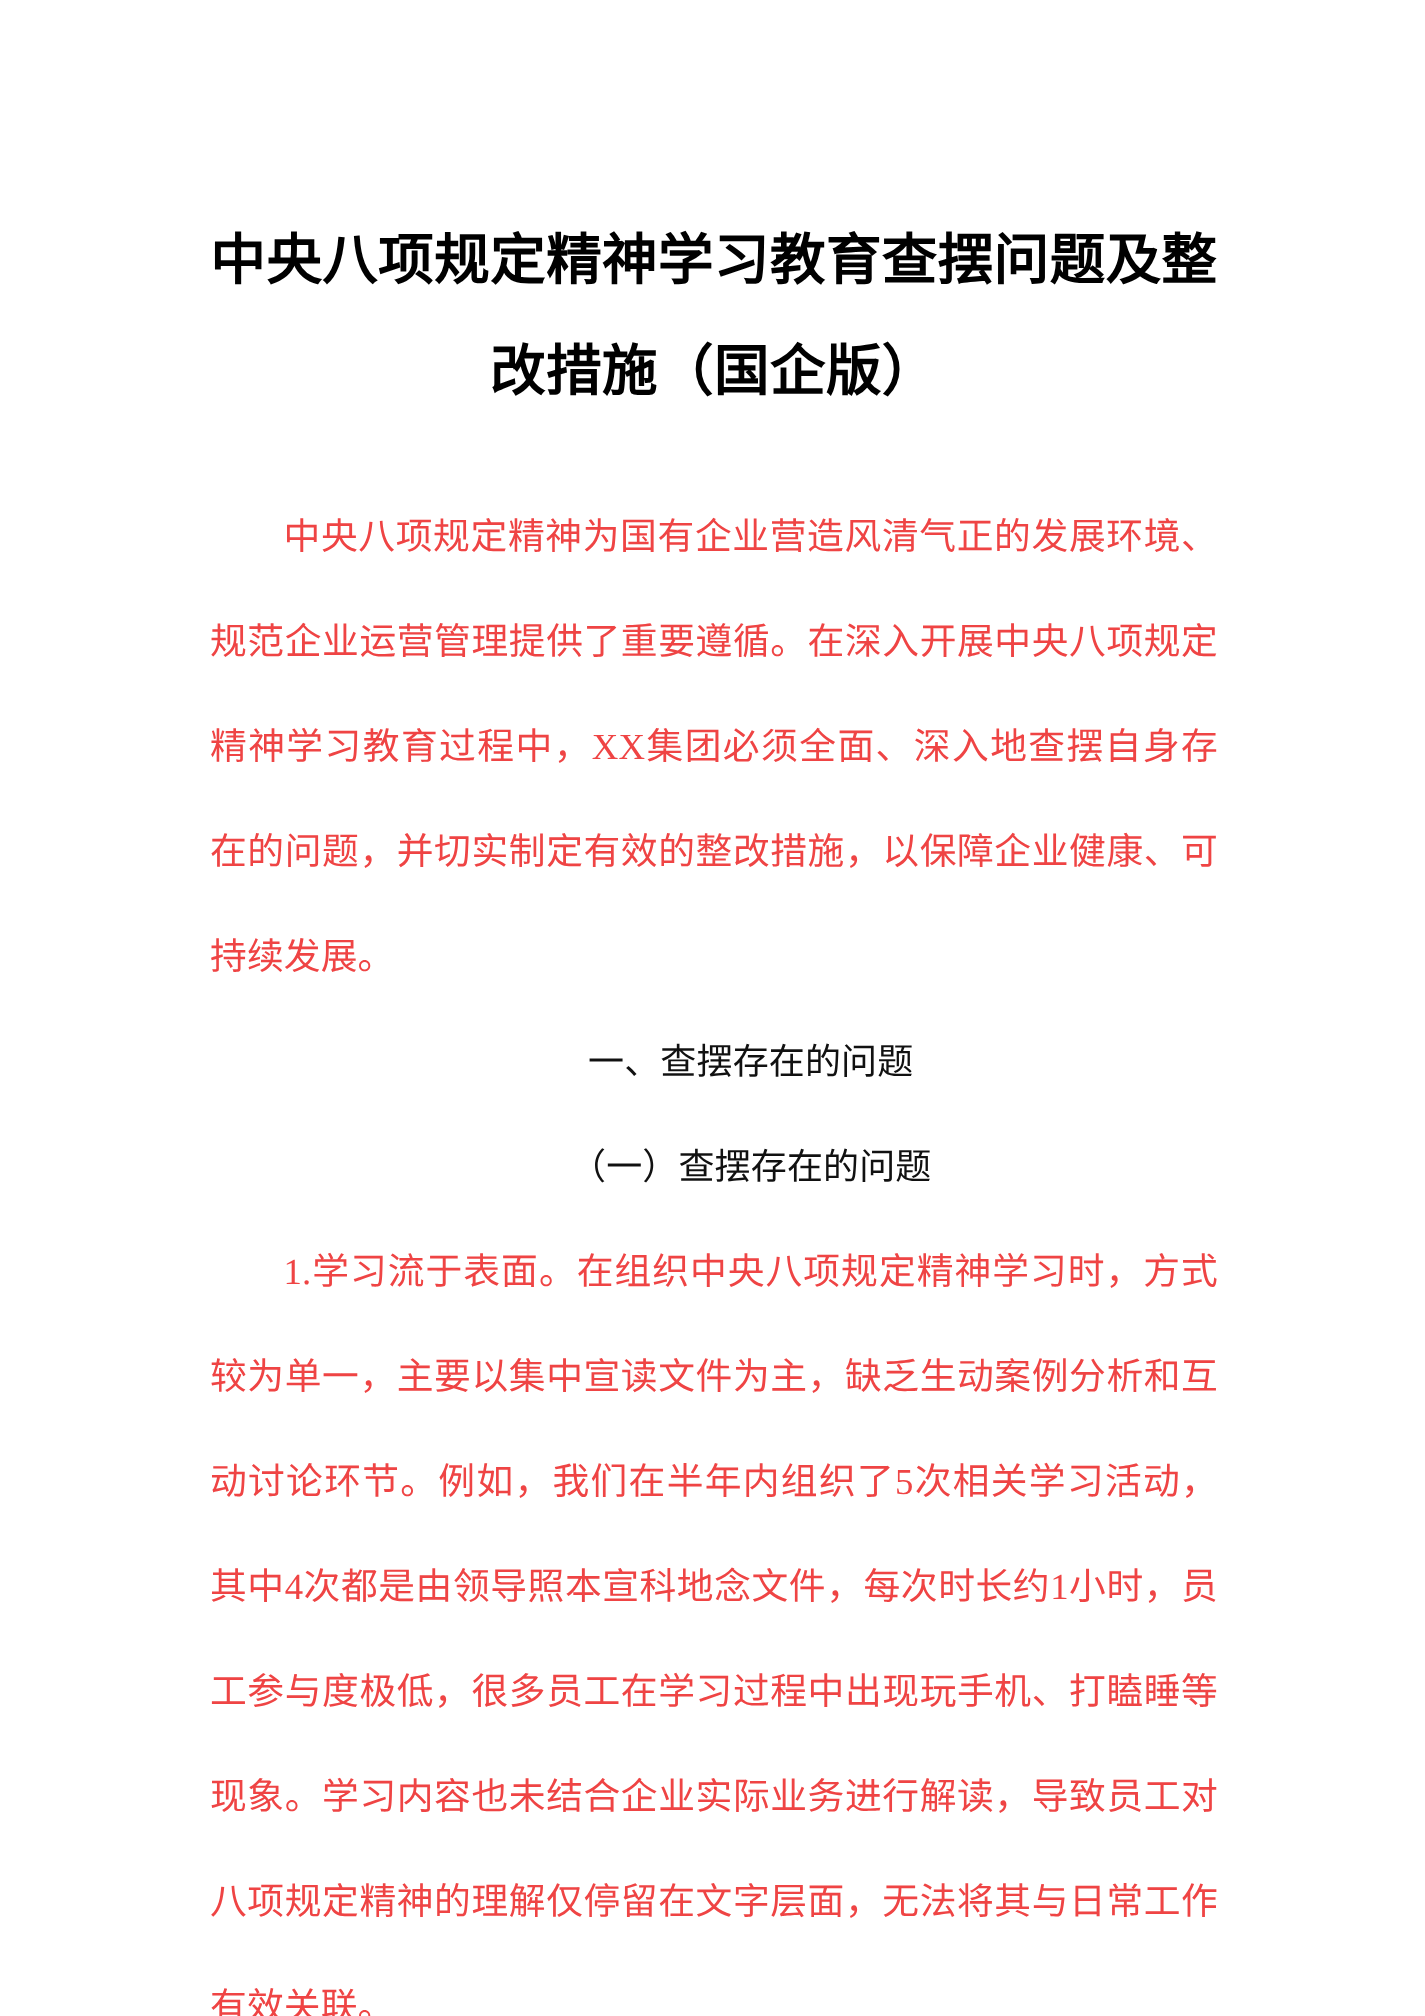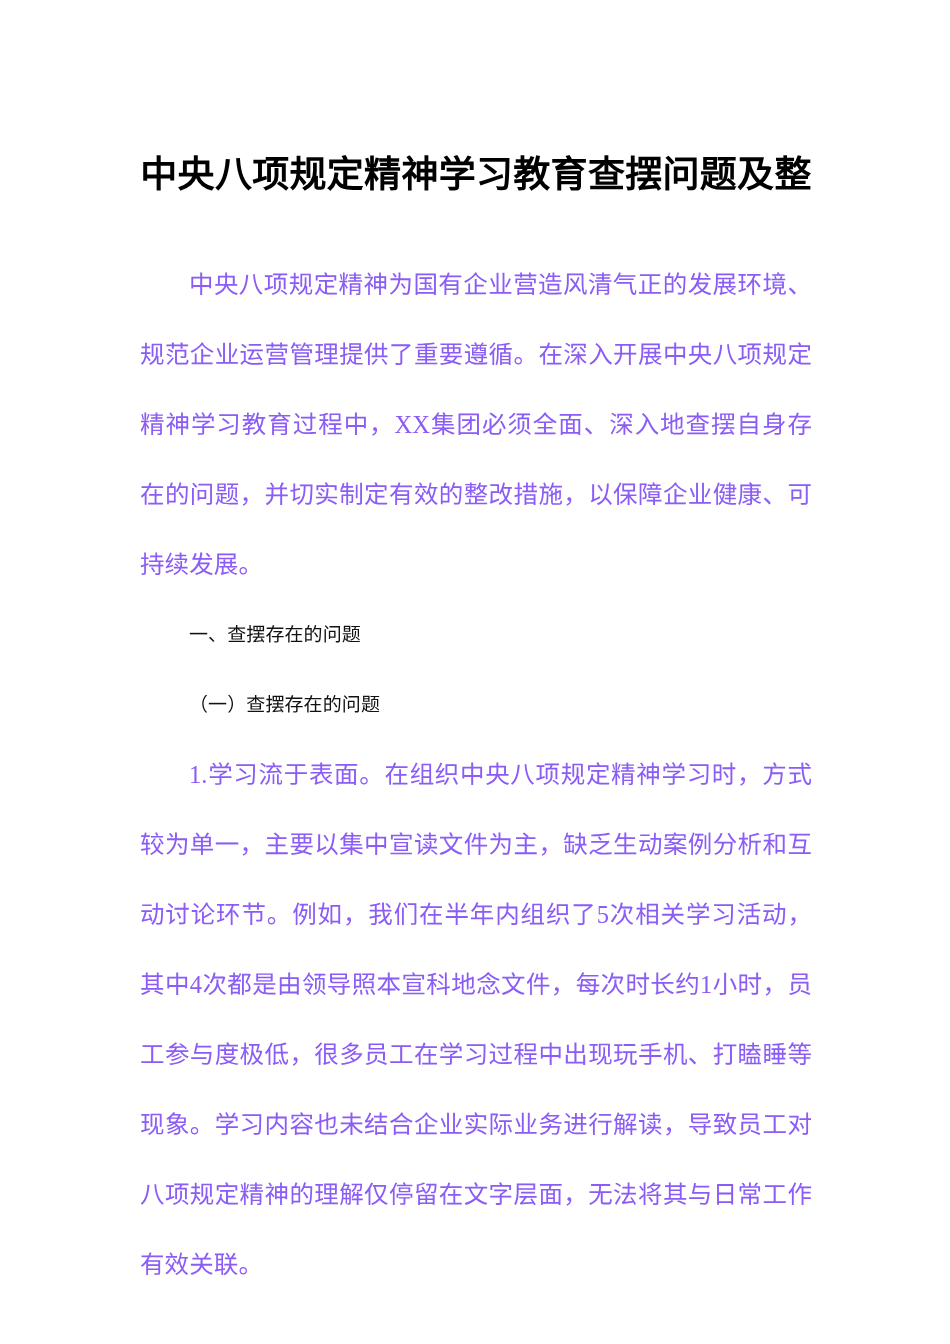--- a/index.html
+++ b/index.html
@@ -52,48 +52,49 @@
     height: 38px;
   }
 
   p.para {
     margin: 0;
     font-size: 24.5px;
     line-height: 70px;
     text-align: justify;
     text-justify: inter-ideograph;
     text-indent: 49px;
-    color: #8b5cf6;
+    color: #ef4444;
     letter-spacing: 0.1px;
     word-break: break-all;
   }
 
   p.heading {
     margin: 0;
-    font-size: 19px;
+    font-size: 24px;
     line-height: 70px;
     text-indent: 49px;
-    text-align: left;
+    text-align: center;
     color: #111111;
     letter-spacing: 0.1px;
   }
 
   
   p.para.last-short {
     text-align: justify;
   }
 </style>
 </head>
 <body>
 
 <div class="page">
   <div class="content">
 
     <h1 class="doc-title">
       <span>中央八项规定精神学习教育查摆问题及整</span><br>
+      <span>改措施（国企版）</span>
     </h1>
 
     <div class="title-spacer"></div>
 
     <p class="para">中央八项规定精神为国有企业营造风清气正的发展环境、规范企业运营管理提供了重要遵循。在深入开展中央八项规定精神学习教育过程中，XX集团必须全面、深入地查摆自身存在的问题，并切实制定有效的整改措施，以保障企业健康、可持续发展。</p>
 
     <p class="heading">一、查摆存在的问题</p>
 
     <p class="heading">（一）查摆存在的问题</p>
 

